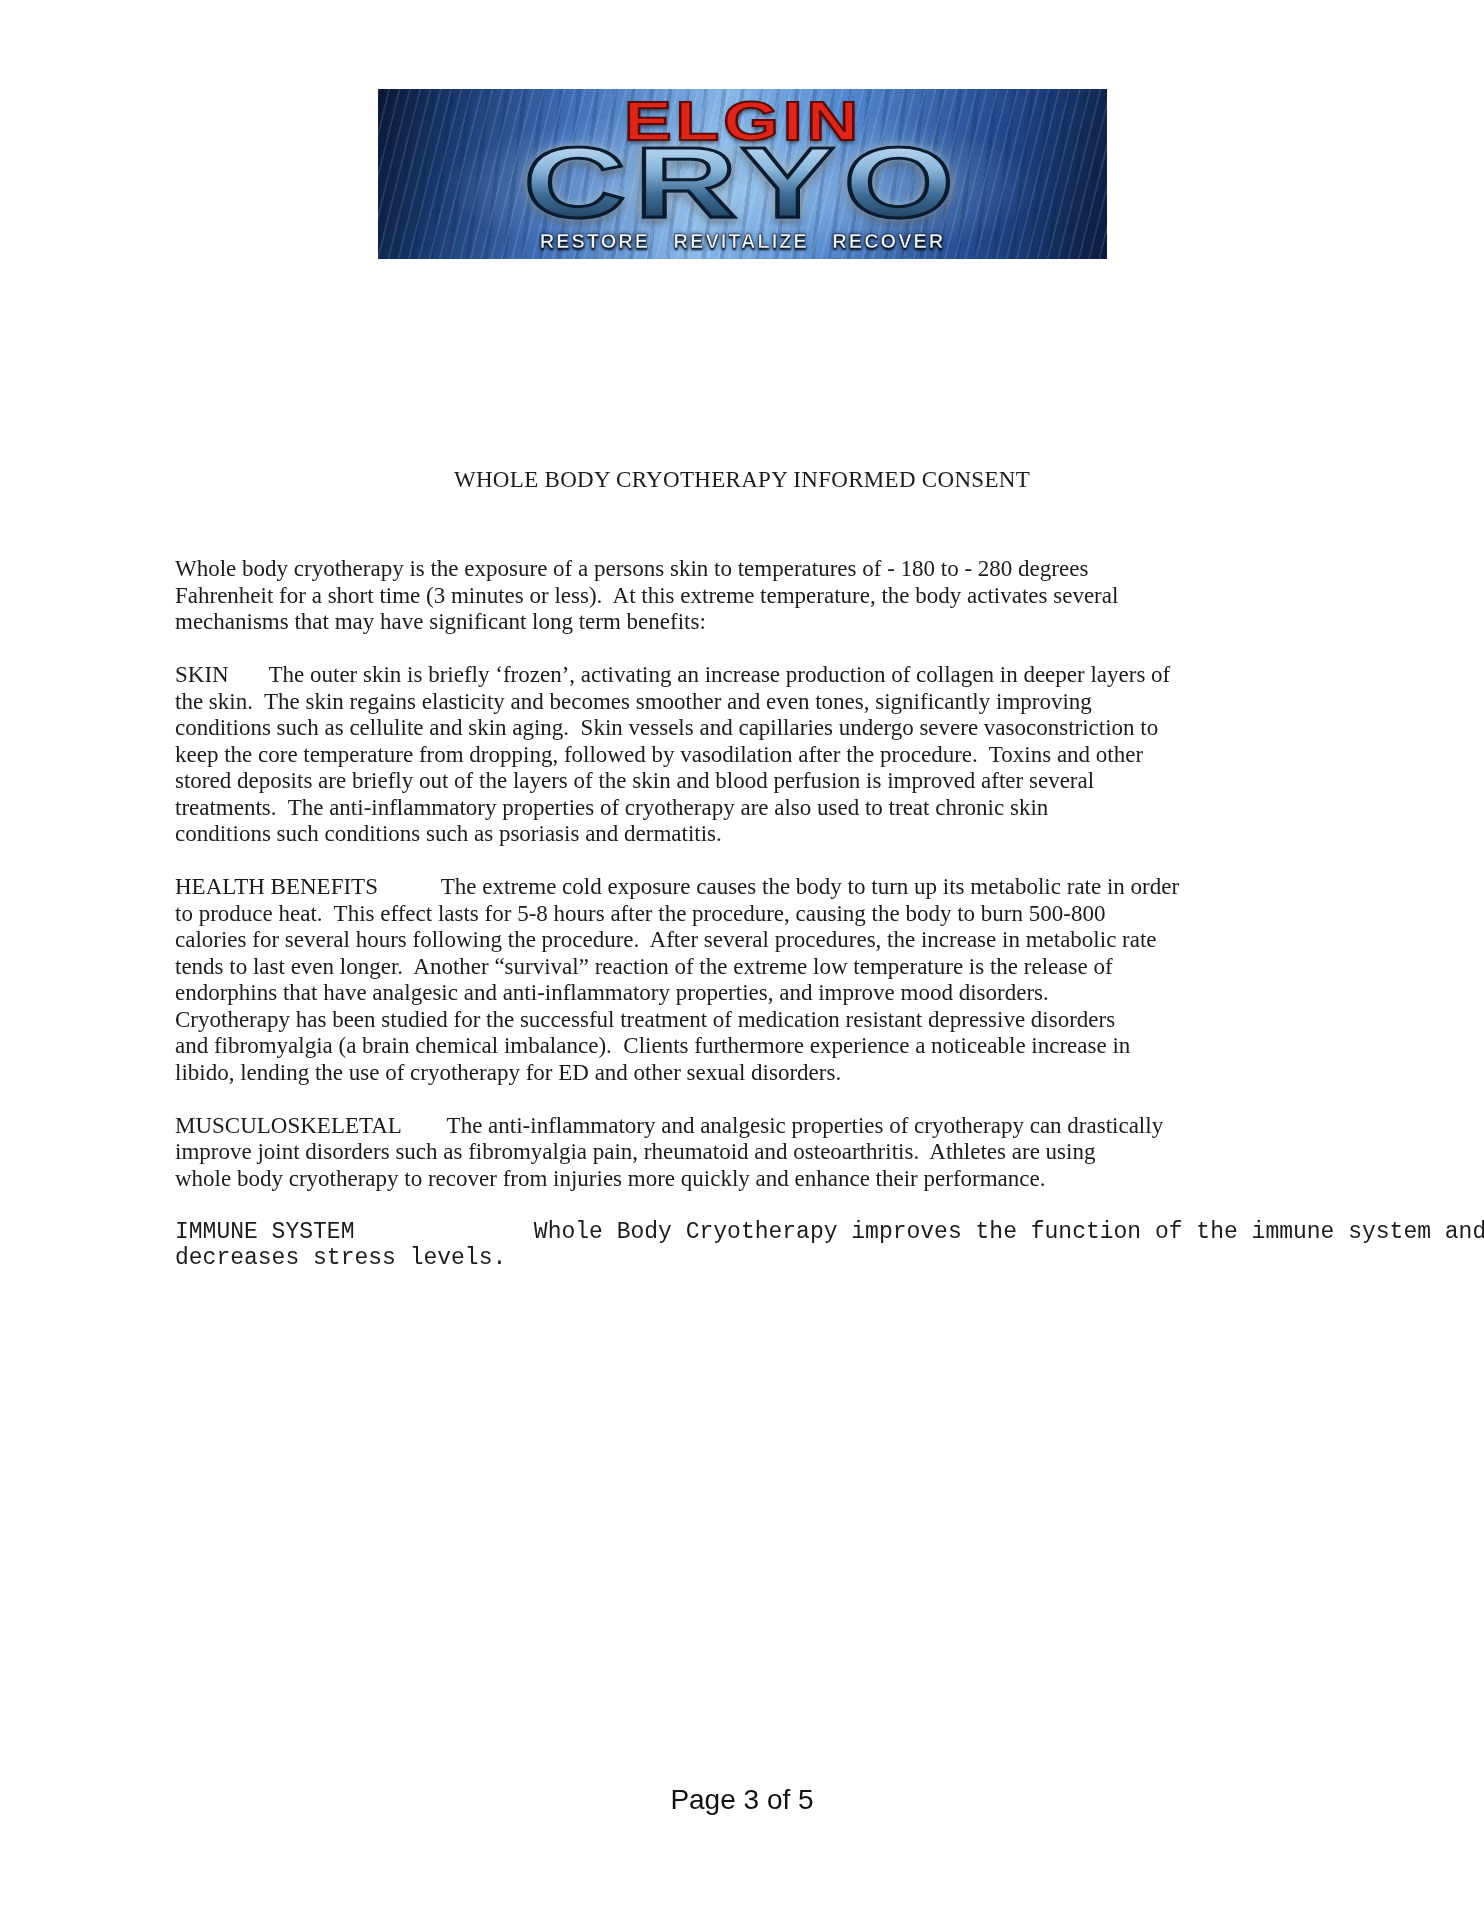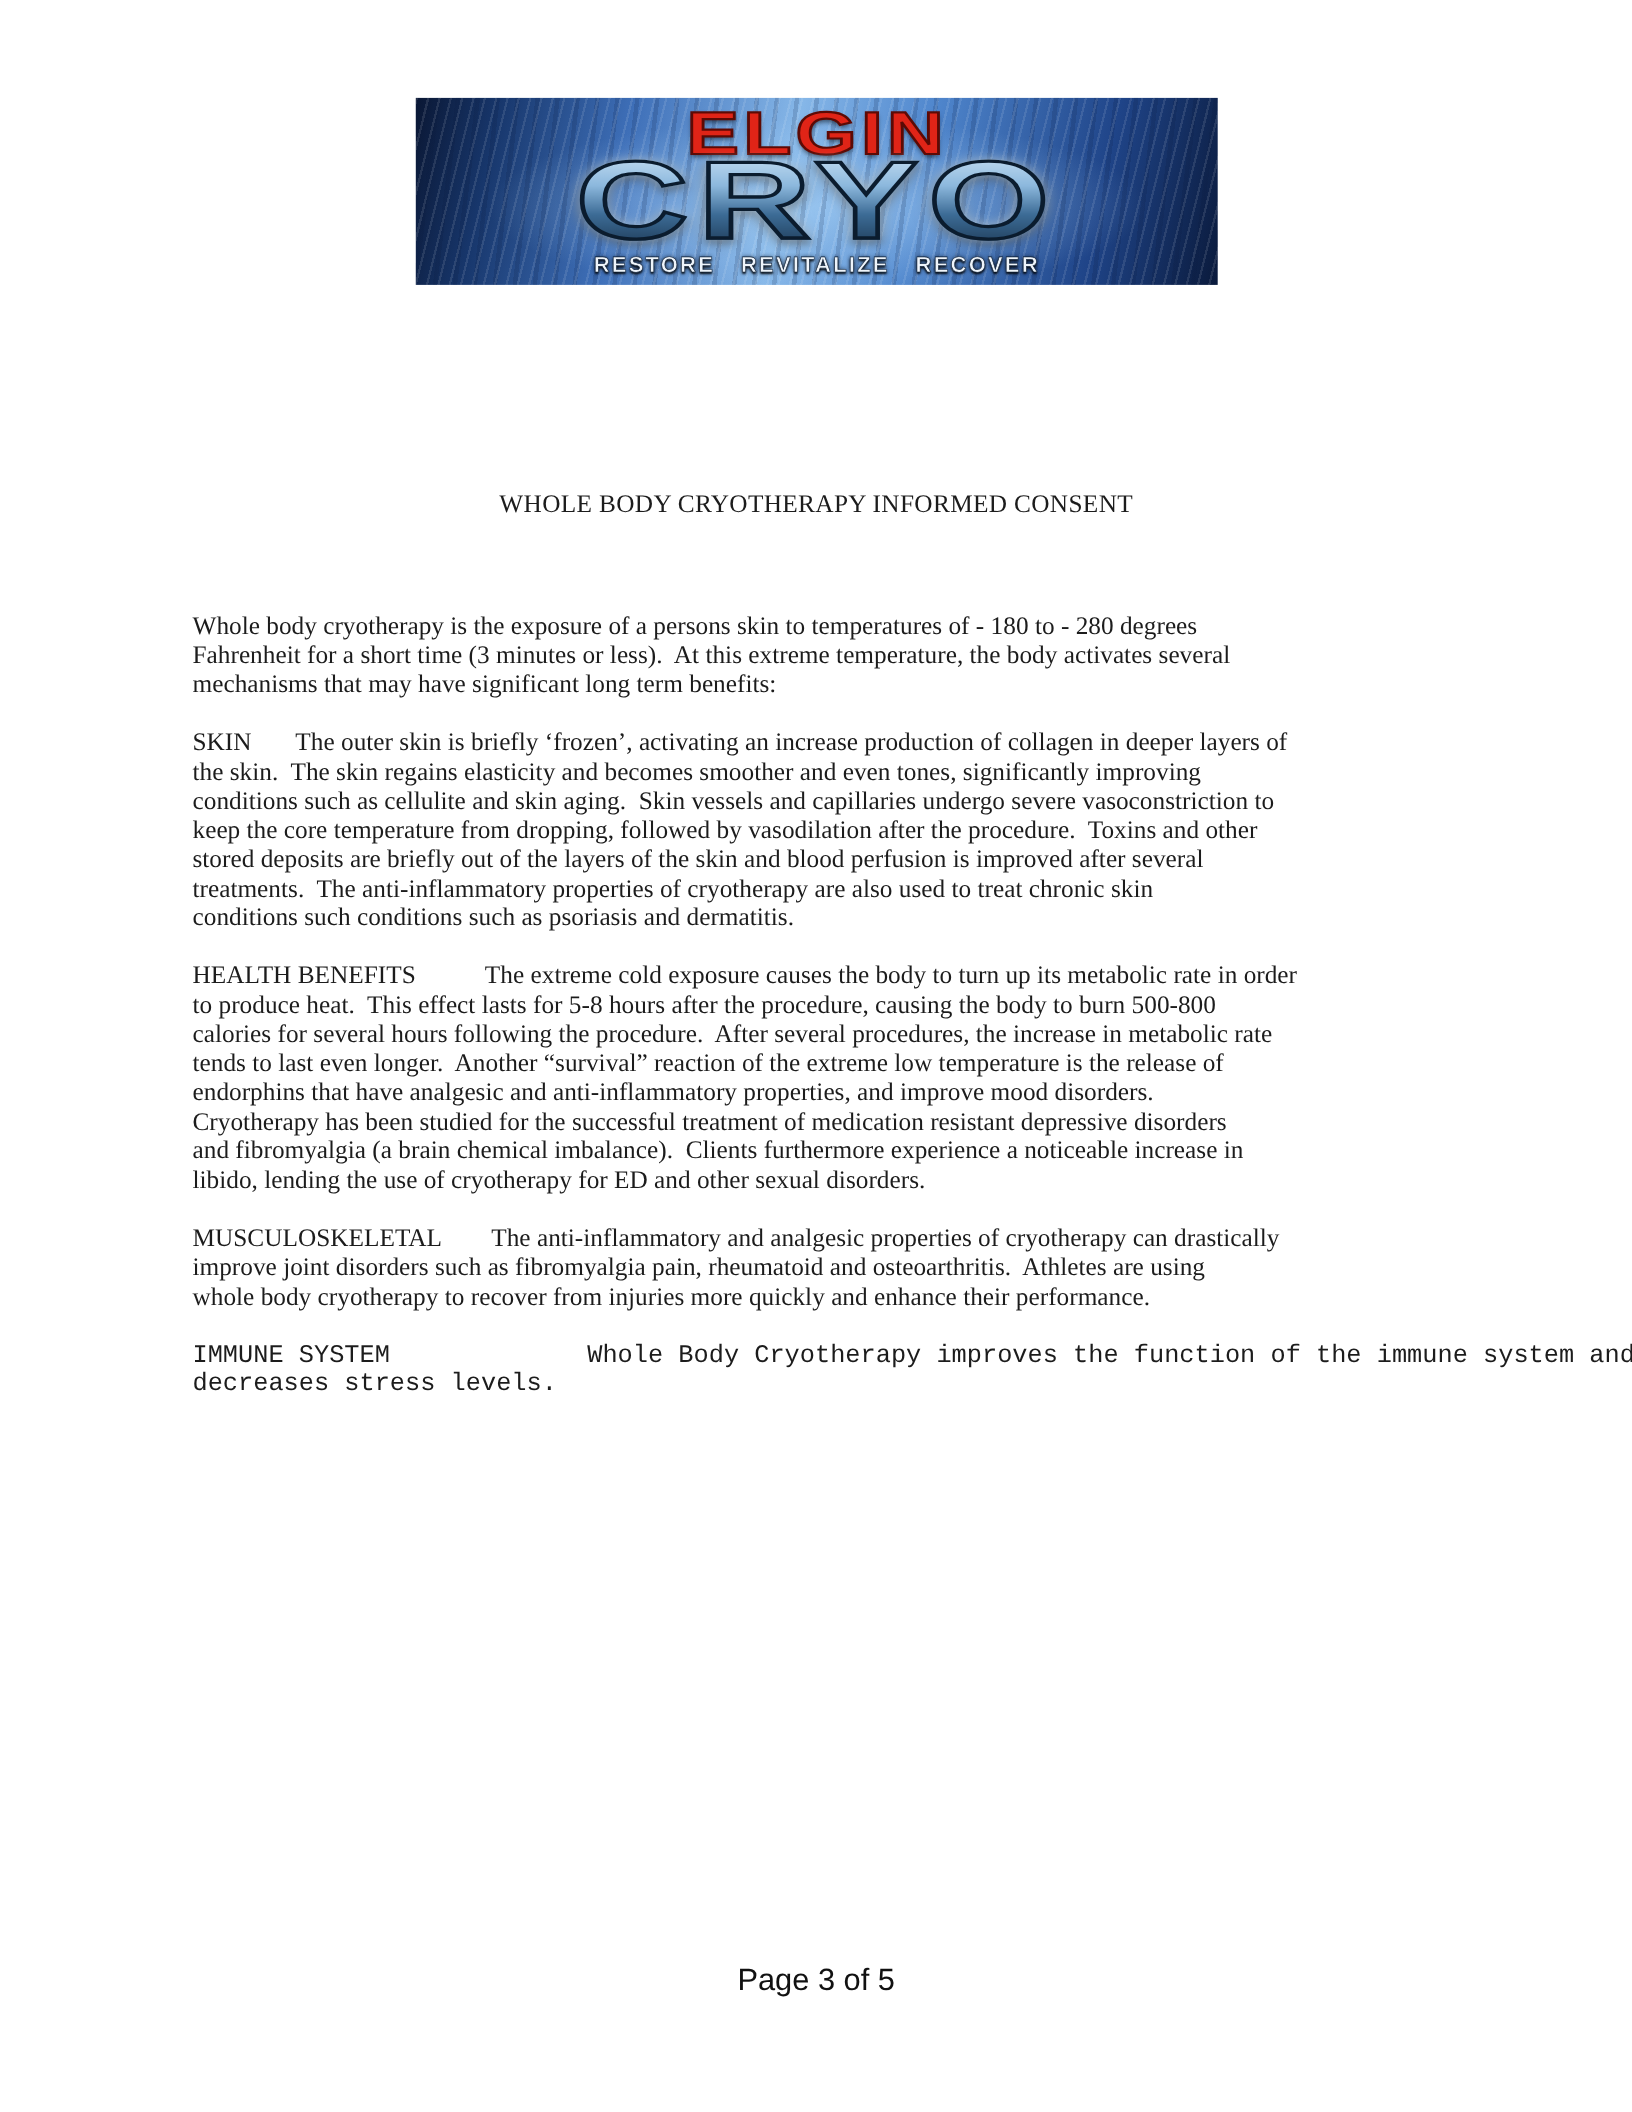--- a/index.html
+++ b/index.html
@@ -74,21 +74,21 @@
     word-spacing: 16px;
     color: #eef4fa;
     -webkit-text-stroke: 0.5px #0a1c33;
     text-shadow: 0 2px 2px rgba(0,0,0,0.85), 0 0 4px rgba(5,15,35,0.9);
     white-space: pre;
   }
 
   
   .doc-title {
     position: absolute;
-    top: 443px;
+    top: 465px;
     left: 175px;
     width: 1134px;
     text-align: center;
     font-size: 23px;
     line-height: 30px;
     letter-spacing: 0.3px;
     white-space: pre;
   }
   .body-text {
     position: absolute;

